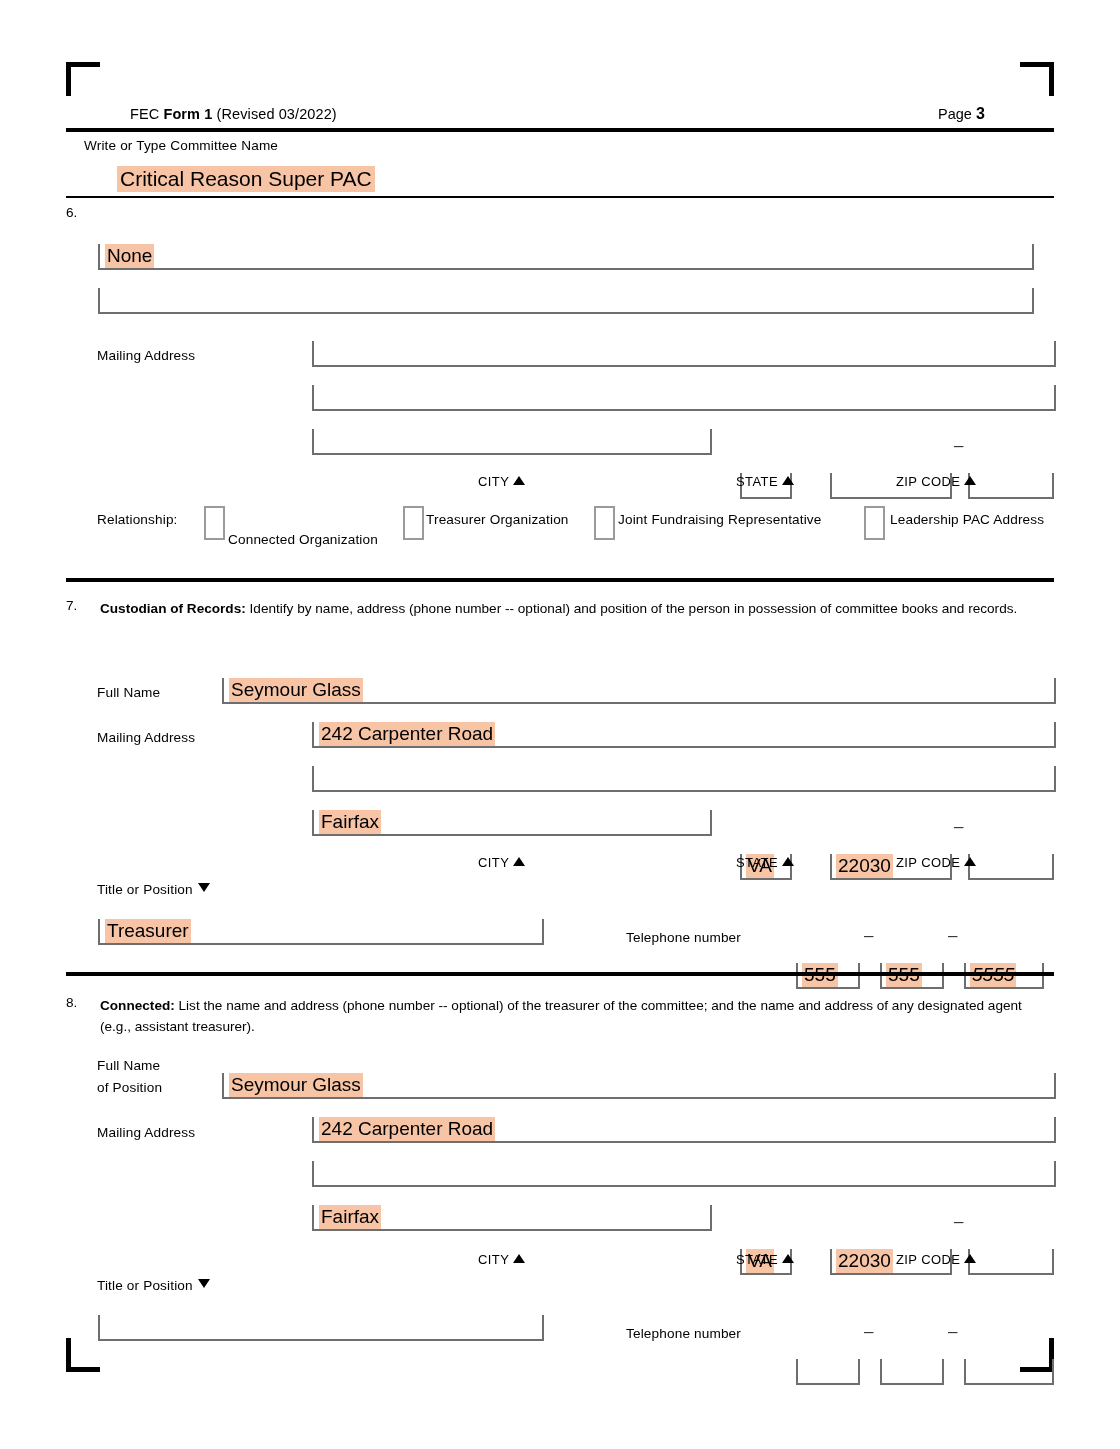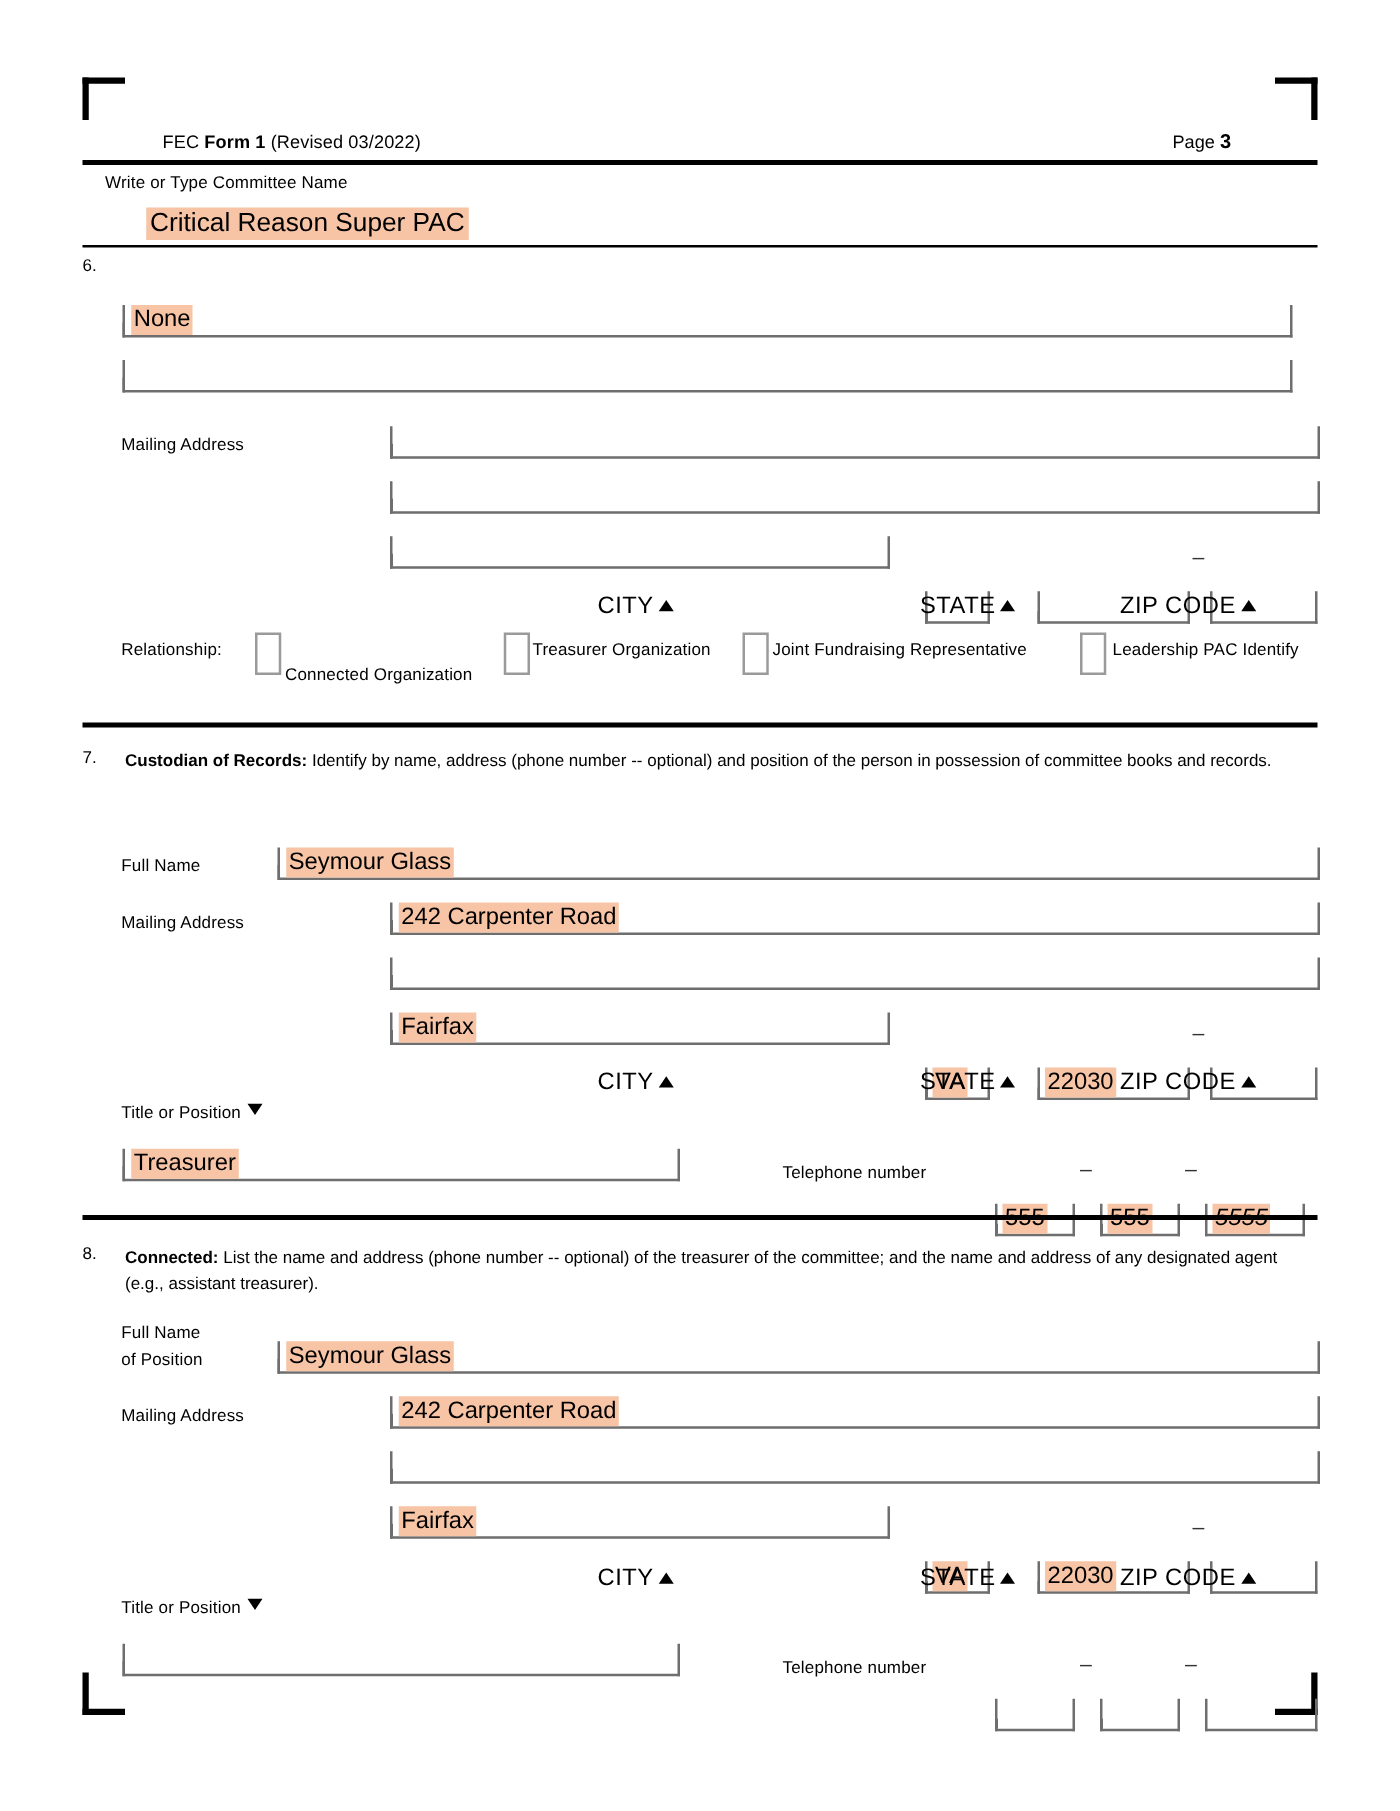--- a/index.html
+++ b/index.html
@@ -69,21 +69,21 @@
   
   .cbox{position:absolute;width:17px;height:30px;border:2px solid #9a9a9a;background:#fff;}
 
   .caret-up{display:inline-block;width:0;height:0;
     border-left:6px solid transparent;border-right:6px solid transparent;
     border-bottom:9px solid #000;vertical-align:1px;margin-left:4px;}
   .caret-down{display:inline-block;width:0;height:0;
     border-left:6px solid transparent;border-right:6px solid transparent;
     border-top:9px solid #000;vertical-align:2px;margin-left:5px;}
 
-  .ctr{position:absolute;font-size:19px;letter-spacing:.4px;white-space:nowrap;}
+  .ctr{position:absolute;font-size:13px;letter-spacing:.4px;white-space:nowrap;}
 </style>
 </head>
 <body>
 
 <div class="page">
 
   <div class="corner tl">
       <i class="h"></i>
       <i class="v"></i>
     </div>
@@ -197,21 +197,21 @@
   <div class="cbox" style="left:204px;top:506px;"></div>
   <div class="lbl" style="left:228px;top:532px;">Connected Organization</div>
 
   <div class="cbox" style="left:403px;top:506px;"></div>
   <div class="lbl" style="left:426px;top:512px;">Treasurer Organization</div>
 
   <div class="cbox" style="left:594px;top:506px;"></div>
   <div class="lbl" style="left:618px;top:512px;">Joint Fundraising Representative</div>
 
   <div class="cbox" style="left:864px;top:506px;"></div>
-  <div class="lbl" style="left:890px;top:512px;">Leadership PAC Identify</div>
+  <div class="lbl" style="left:890px;top:512px;">Leadership PAC Address</div>
 
   <div class="rule thick" style="left:66px;top:578px;width:988px;"></div>
 
   <div class="qnum" style="left:66px;top:598px;">7.</div>
   <div class="qtext" style="left:100px;top:598px;width:950px;">
     <b>Custodian of Records:</b><span> Identify by name, address (phone number -- optional) and position of the person in possession of committee books and records.</span>
   </div>
 
   <div class="lbl" style="left:97px;top:685px;">Full Name</div>
   <div class="comb" style="left:222px;top:678px;width:834px;">

